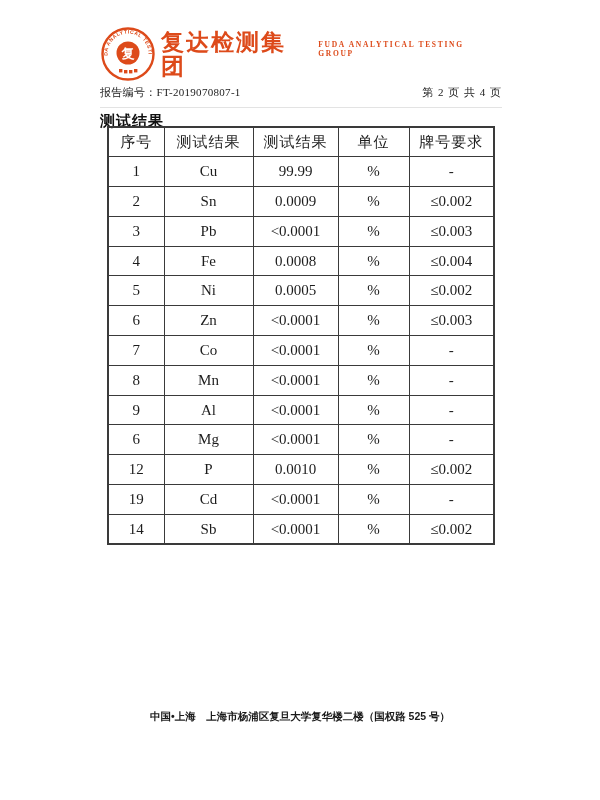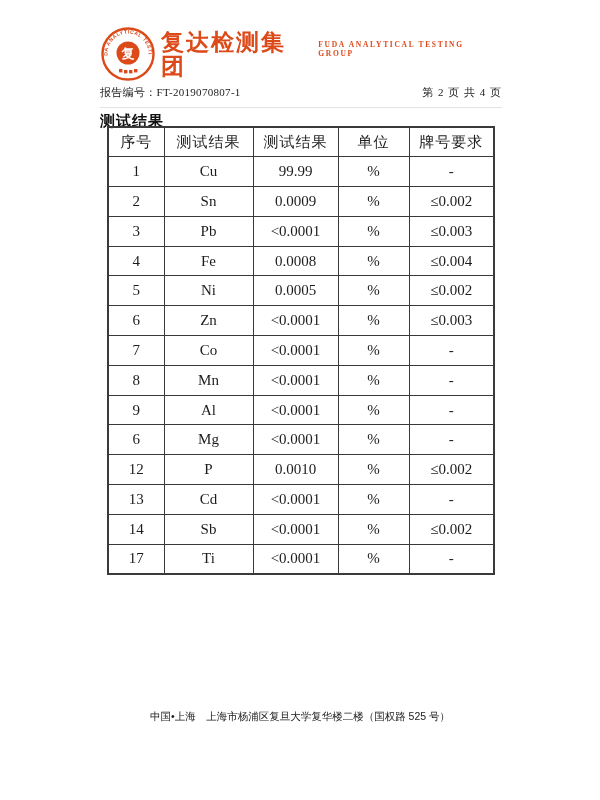--- a/index.html
+++ b/index.html
@@ -96,21 +96,21 @@
   col.c2 { width: 85px; }
   col.c3 { width: 71px; }
   col.c4 { width: 85px; }
   
   .footer {
     position: absolute;
     left: 0; right: 0;
     top: 705px;
     text-align: center;
     font-family: "Liberation Sans", "DejaVu Sans", sans-serif;
-    font-weight: normal;
+    font-weight: bold;
     font-size: 10.5px;
     color: #1a1a1a;
     line-height: 22px;
   }
 </style>
 </head>
 <body>
 
 <div class="page">
 
@@ -239,39 +239,32 @@
           <td>-</td>
         </tr>
         <tr>
           <td>12</td>
           <td>P</td>
           <td>0.0010</td>
           <td>%</td>
           <td>≤0.002</td>
         </tr>
         <tr>
-          <td>13</td>
+          <td>19</td>
           <td>Cd</td>
           <td>&lt;0.0001</td>
           <td>%</td>
           <td>-</td>
         </tr>
         <tr>
           <td>14</td>
           <td>Sb</td>
           <td>&lt;0.0001</td>
           <td>%</td>
           <td>≤0.002</td>
-        </tr>
-        <tr>
-          <td>17</td>
-          <td>Ti</td>
-          <td>&lt;0.0001</td>
-          <td>%</td>
-          <td>-</td>
         </tr>
       </tbody>
   </table>
 
   <div class="footer">
     <div>中国•上海　上海市杨浦区复旦大学复华楼二楼（国权路 525 号）</div>
   </div>
 
 </div>
 

